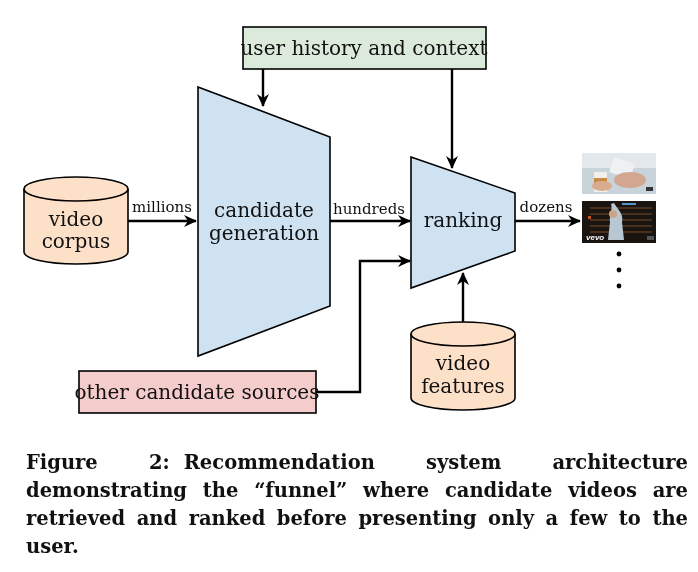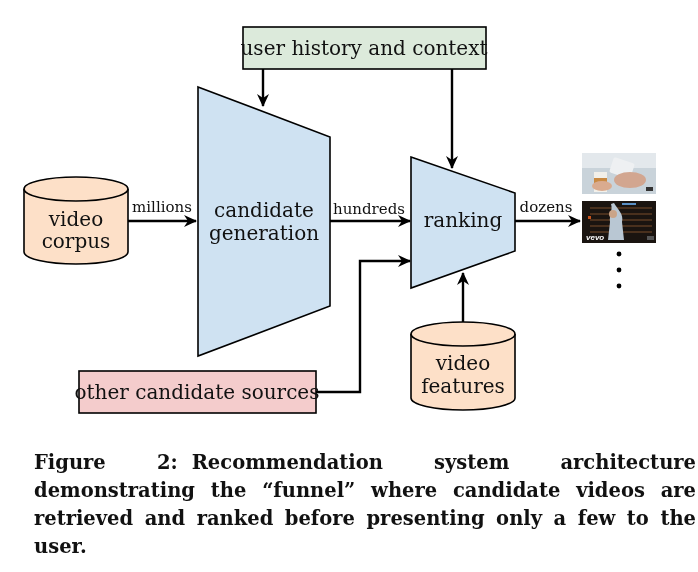--- a/index.html
+++ b/index.html
@@ -1,19 +1,19 @@
 <!DOCTYPE html>
 <html><head>
 <meta charset="utf-8">
 <style>
   html,body{margin:0;padding:0;background:#ffffff;}
   body{width:698px;height:572px;position:relative;overflow:hidden;}
   svg{position:absolute;left:0;top:0;}
   .lbl{font-family:"DejaVu Serif","Liberation Serif",serif;fill:#111;}
-  .caption{position:absolute;left:34px;top:449px;width:662px;font-family:"DejaVu Serif","Liberation Serif",serif;font-weight:bold;font-size:19.5px;line-height:28px;color:#111;text-align:justify;}
+  .caption{position:absolute;left:26px;top:449px;width:662px;font-family:"DejaVu Serif","Liberation Serif",serif;font-weight:bold;font-size:19.5px;line-height:28px;color:#111;text-align:justify;}
   .caption .num{margin-right:14px;}
 </style>
 </head>
 <body>
 
 <svg width="698" height="440" viewBox="0 0 698 440">
   <defs>
     <marker id="arr" markerWidth="14" markerHeight="12" refX="12" refY="6" orient="auto" markerUnits="userSpaceOnUse">
       <path d="M0,0 L13,6 L0,12 L4,6 Z" fill="#000"></path>
     </marker>

